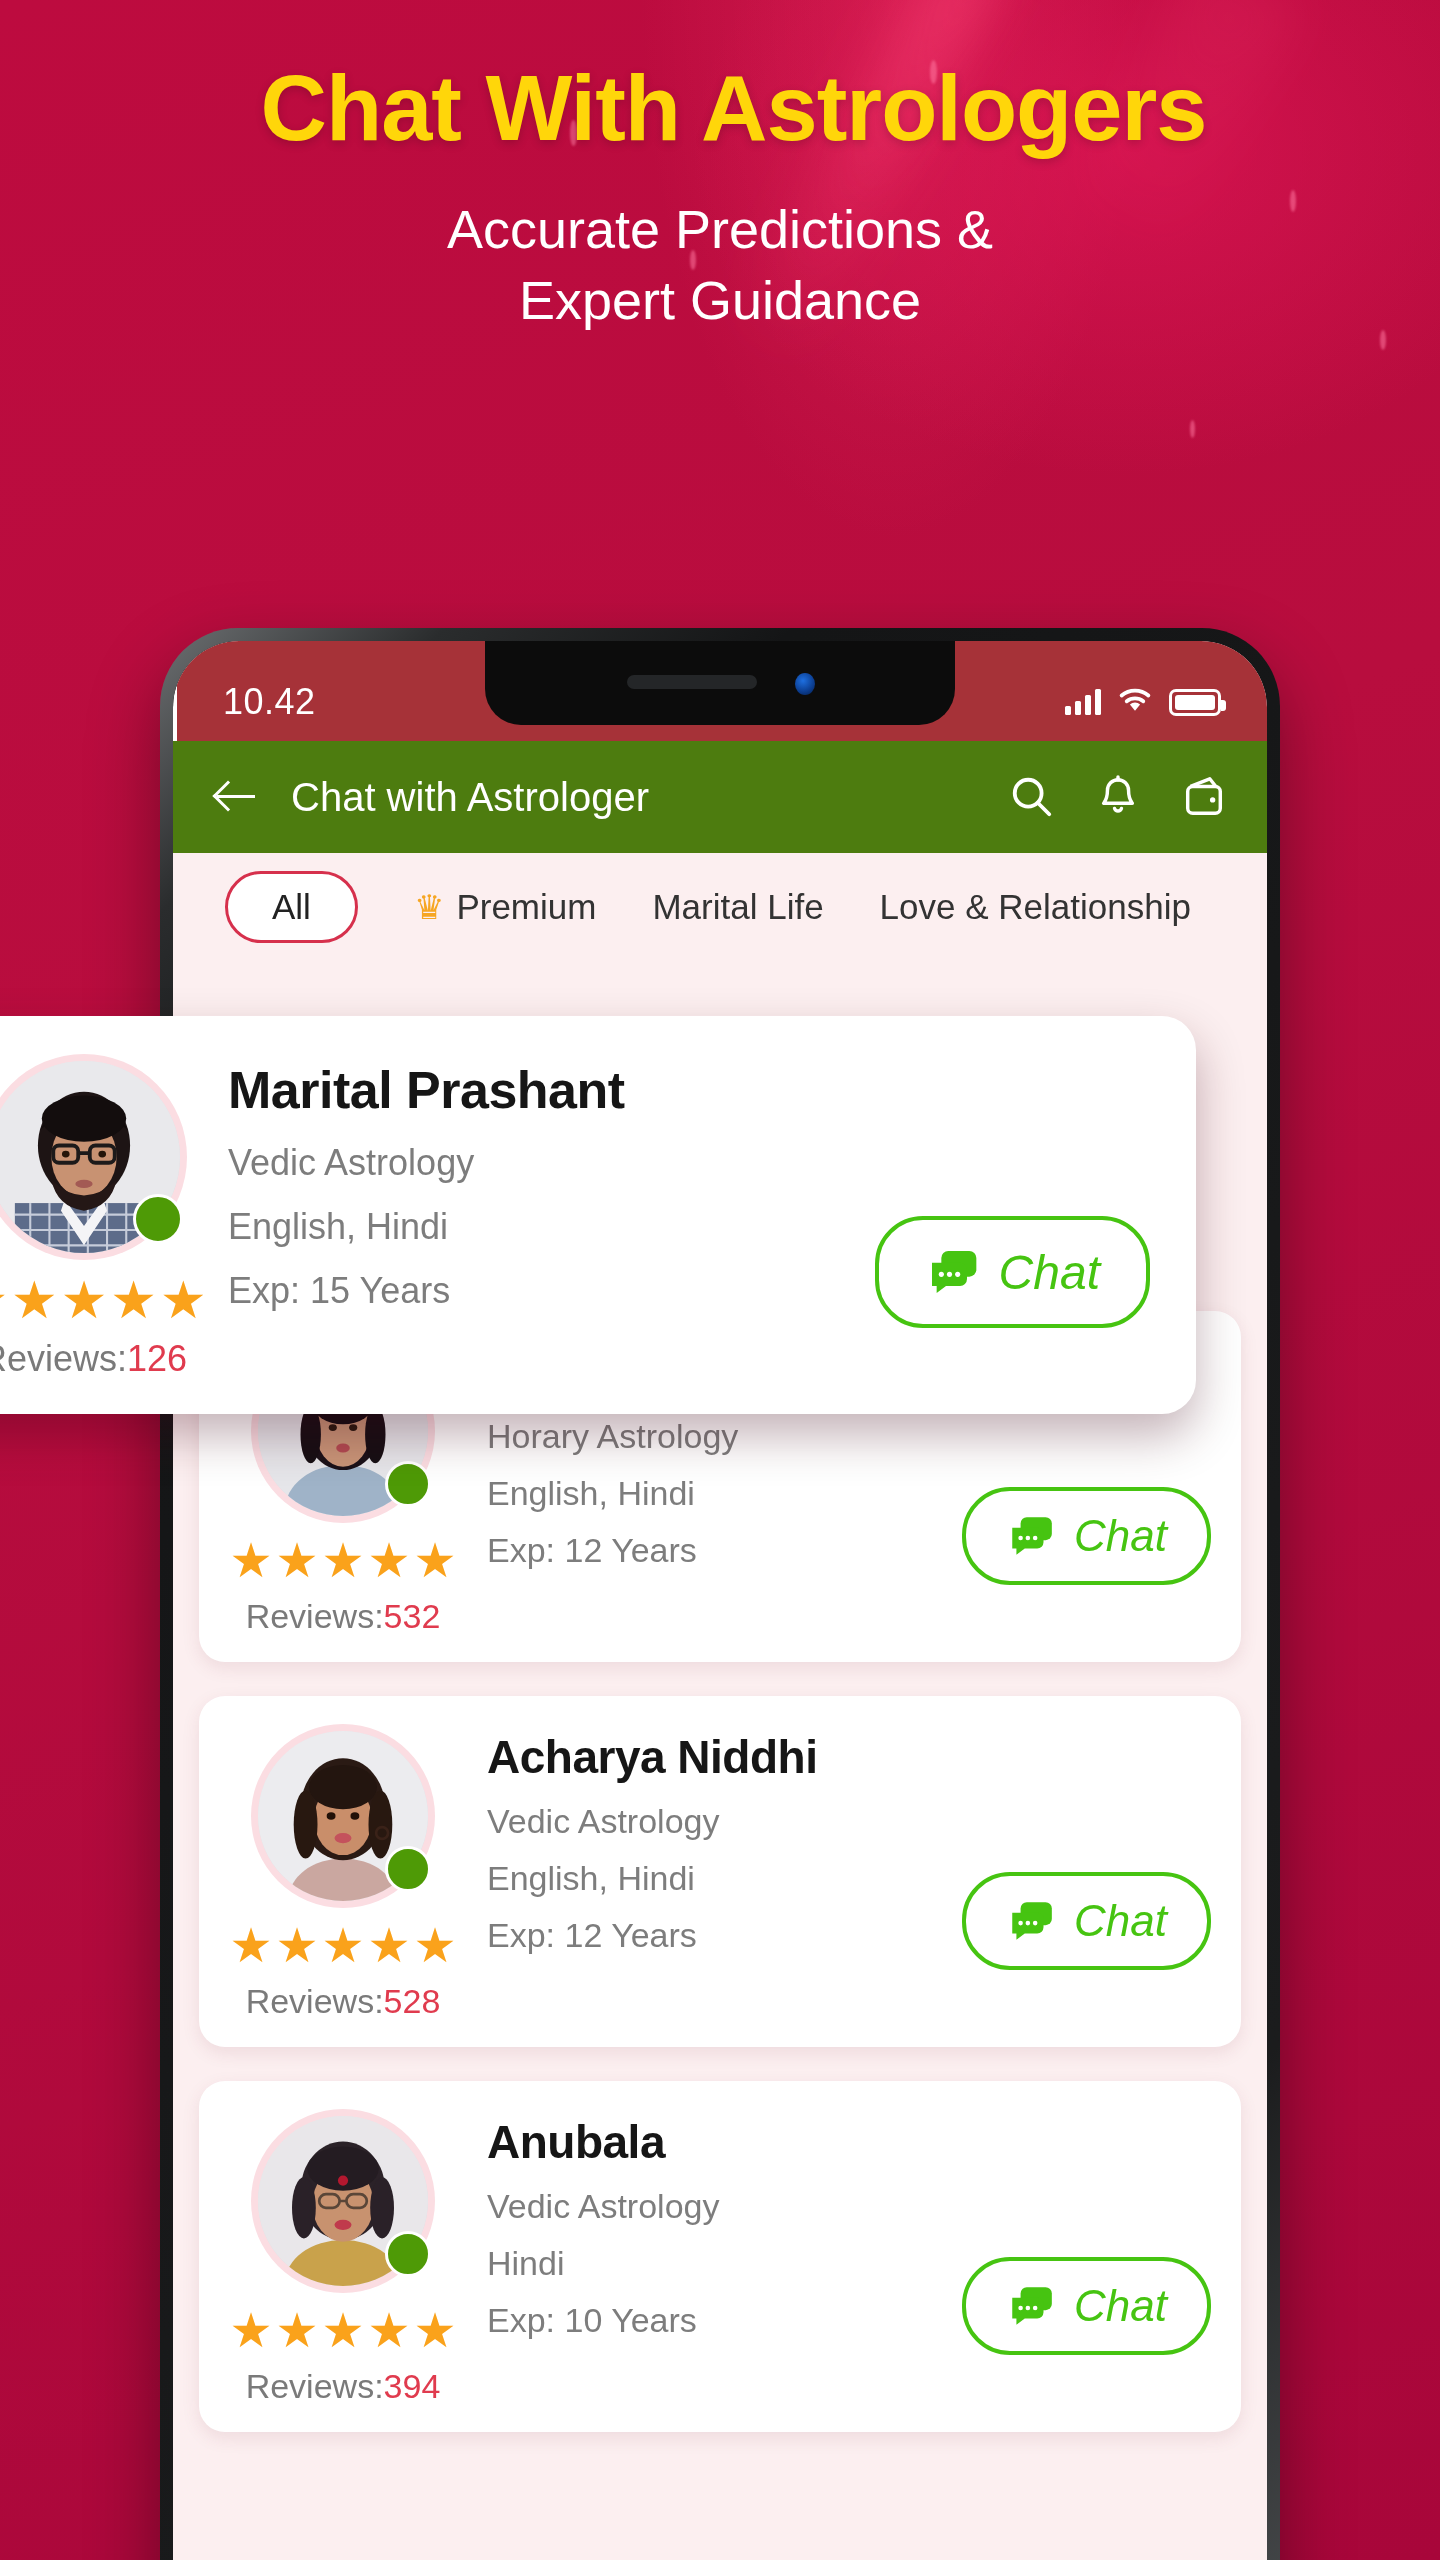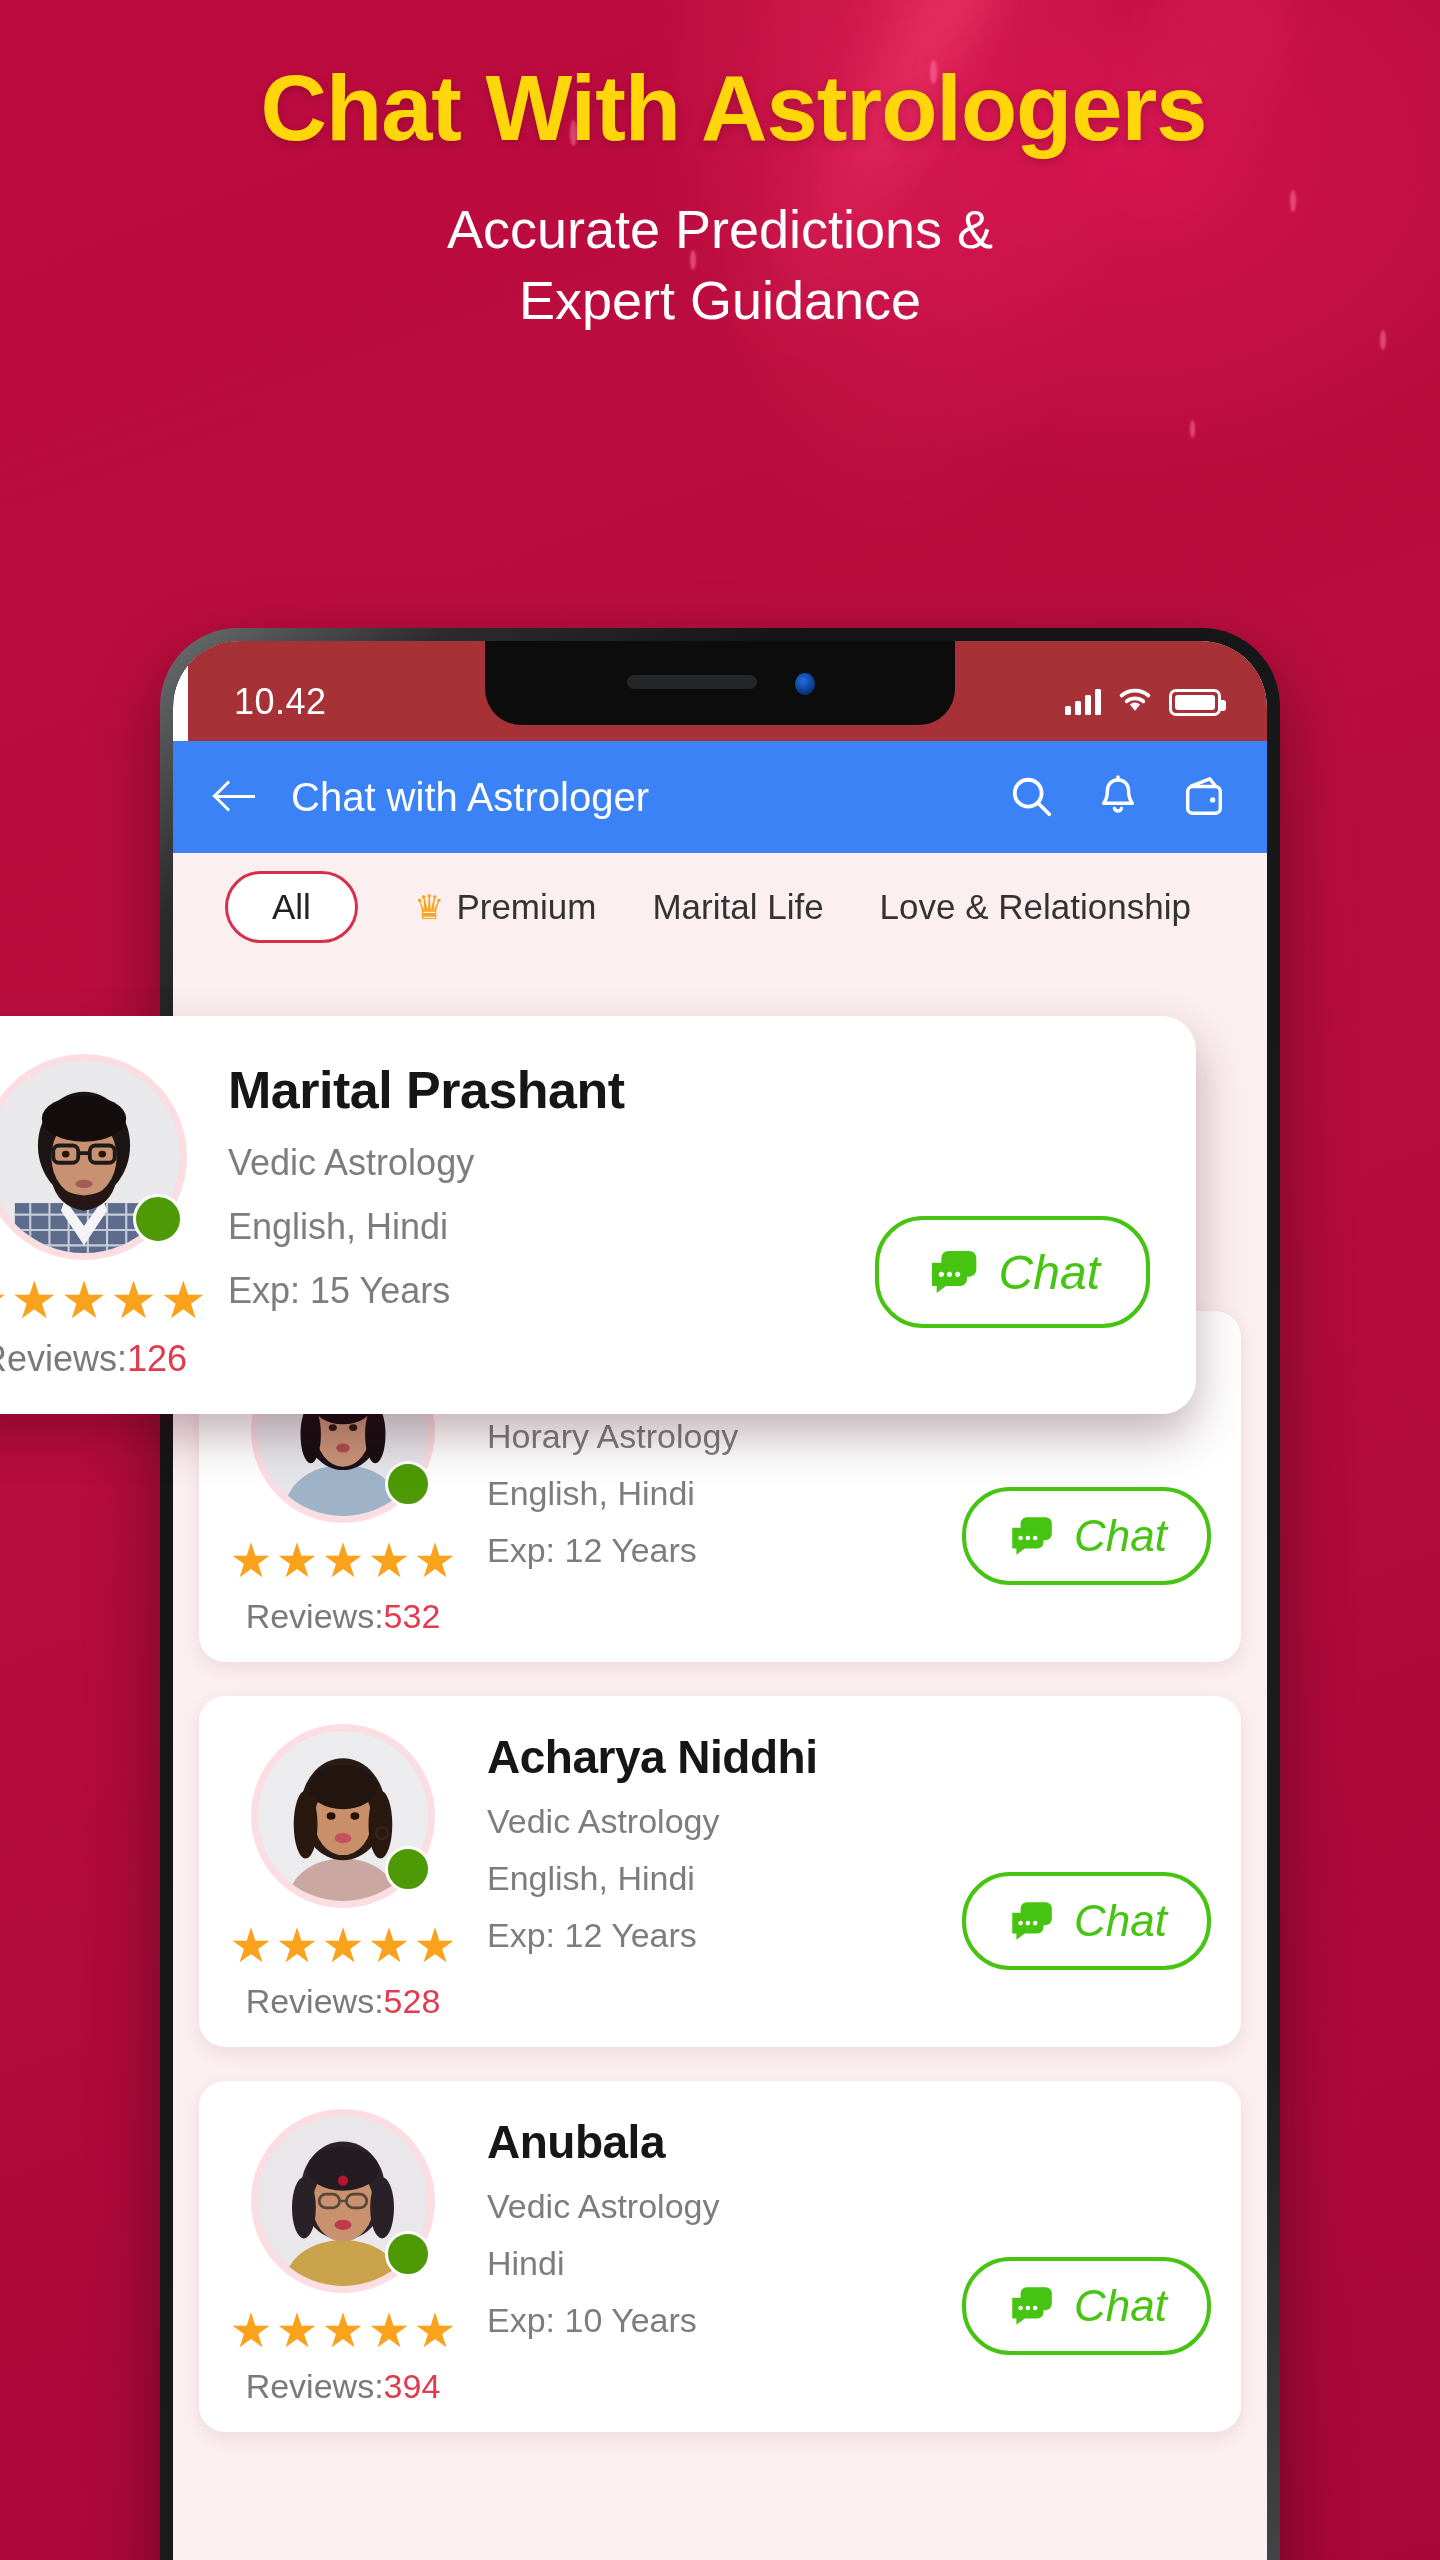--- a/index.html
+++ b/index.html
@@ -80,21 +80,21 @@
     width:130px; height:14px; border-radius:7px; background:#242628;
   }
   .notch-cam {
     position:absolute; top:32px; left:66%;
     width:20px; height:22px; border-radius:50%;
     background:radial-gradient(circle at 40% 35%, #1e6fe0 0%, #0b3c8e 60%, #051d47 100%);
   }
 
   
   .statusbar {
-    position:absolute; top:0; left:15px; right:0; height:100px;
+    position:absolute; top:0; left:4px; right:0; height:100px;
     background:#A63238;
     display:flex; align-items:center; justify-content:space-between;
     padding:22px 46px 0 46px;
     z-index:30;
   }
   .status-time { color:#fff; font-size:36px; letter-spacing:.5px; }
   .status-icons { display:flex; align-items:center; gap:16px; }
   .bars { display:flex; align-items:flex-end; gap:4px; height:26px; }
   .bars i { width:6px; background:#fff; border-radius:1.5px; display:block; }
   .bars i:nth-child(1){height:9px} .bars i:nth-child(2){height:14px}
@@ -105,21 +105,21 @@
   }
   .battery:after {
     content:''; position:absolute; right:-8px; top:8px;
     width:5px; height:11px; background:#fff; border-radius:0 3px 3px 0;
   }
   .battery i { position:absolute; inset:3px; background:#fff; border-radius:3px; display:block; }
 
   
   .appbar {
     position:absolute; top:100px; left:0; right:0; height:112px;
-    background:#3b82f6;
+    background:#4d7c0f;
     display:flex; align-items:center; padding:0 40px;
     z-index:25;
   }
   .back-arrow { width:46px; height:46px; position:relative; flex:none; }
   .back-arrow:before {
     content:''; position:absolute; left:4px; top:21px; width:38px; height:3px; background:#fff;
   }
   .back-arrow:after {
     content:''; position:absolute; left:4px; top:11px; width:19px; height:19px;
     border-left:3px solid #fff; border-bottom:3px solid #fff; transform:rotate(45deg);

